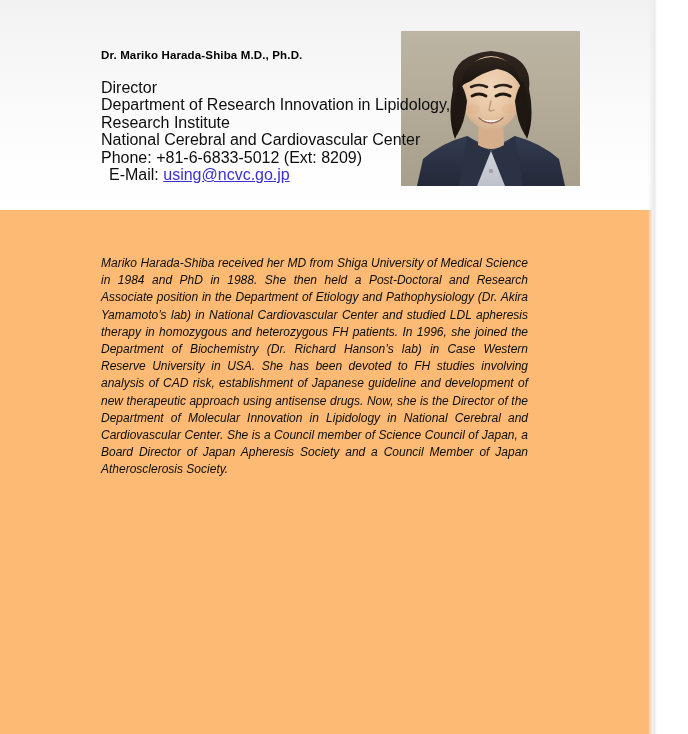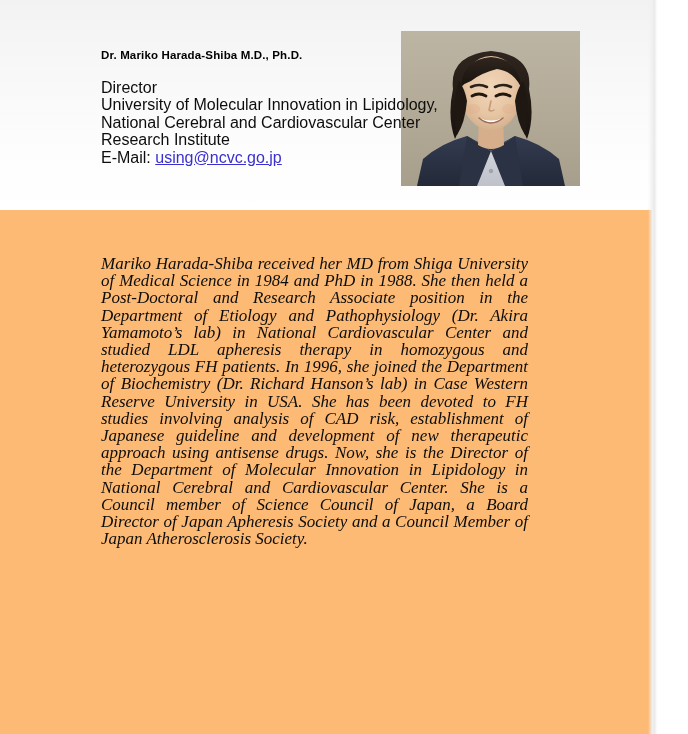--- a/index.html
+++ b/index.html
@@ -102,20 +102,21 @@
     color: #0d0d0d;
     line-height: 17.4px;
   }
 
   .contact-line {
     white-space: nowrap;
   }
 
   .email-label {
     color: #0d0d0d;
+    margin-left: 8px;
   }
 
   .email-link {
     color: #3a2fd0;
     text-decoration: underline;
     text-underline-offset: 1px;
     cursor: pointer;
   }
 
   
@@ -129,29 +130,28 @@
   .cv-heading {
     font-size: 12.2px;
     font-weight: bold;
     font-style: italic;
     color: #000000;
     line-height: 17px;
     margin: 0 0 13px 0;
   }
 
   .cv-body {
-    font-size: 17px;
+    font-size: 12px;
     font-style: italic;
     color: #0d0d0d;
     line-height: 17.2px;
     text-align: justify;
     text-justify: inter-word;
     margin: 0;
     hyphens: none;
-    font-family: Liberation Serif, serif;
   }
 </style>
 </head>
 <body>
 
 <div class="page-viewport">
 
   <div class="page-sheen"></div>
 
   <div class="doc-content">
@@ -220,23 +220,24 @@
         <ellipse cx="72" cy="78" rx="7" ry="5" fill="#e0ab88" opacity="0.35"></ellipse>
         <ellipse cx="108" cy="78" rx="7" ry="5" fill="#e0ab88" opacity="0.35"></ellipse>
       </svg>
     </div>
 
     <div class="contact-block">
       <div class="person-name">Dr. Mariko Harada-Shiba M.D., Ph.D.</div>
 
       <div class="contact-lines">
         <div class="contact-line">Director</div>
-        <div class="contact-line">University of Molecular Innovation in Lipidology,</div>
+        <div class="contact-line">Department of Research Innovation in Lipidology,</div>
+        <div class="contact-line">Research Institute</div>
         <div class="contact-line">National Cerebral and Cardiovascular Center</div>
-        <div class="contact-line">Research Institute</div>
+        <div class="contact-line">Phone: +81-6-6833-5012 (Ext: 8209)</div>
         <div class="contact-line"><span class="email-label">E-Mail:</span> <span class="email-link">using@ncvc.go.jp</span></div>
       </div>
     </div>
 
     <div class="cv-section">
       <p class="cv-body">Mariko Harada-Shiba received her MD from Shiga University of Medical Science in 1984 and PhD in 1988. She then held a Post-Doctoral and Research Associate position in the Department of Etiology and Pathophysiology (Dr. Akira Yamamoto’s lab) in National Cardiovascular Center and studied LDL apheresis therapy in homozygous and heterozygous FH patients. In 1996, she joined the Department of Biochemistry (Dr. Richard Hanson’s lab) in Case Western Reserve University in USA. She has been devoted to FH studies involving analysis of CAD risk, establishment of Japanese guideline and development of new therapeutic approach using antisense drugs. Now, she is the Director of the Department of Molecular Innovation in Lipidology in National Cerebral and Cardiovascular Center. She is a Council member of Science Council of Japan, a Board Director of Japan Apheresis Society and a Council Member of Japan Atherosclerosis Society.</p>
     </div>
 
   </div>
 

